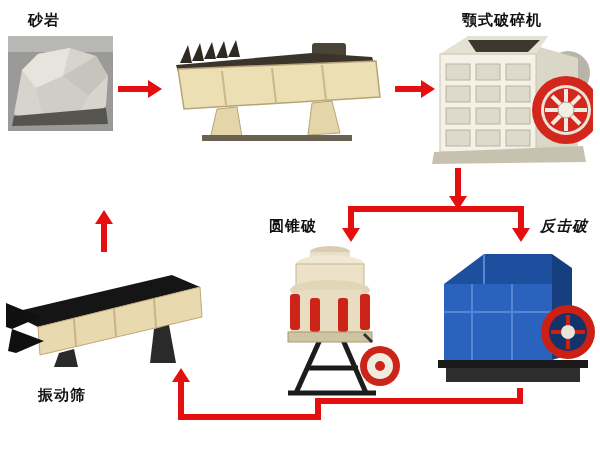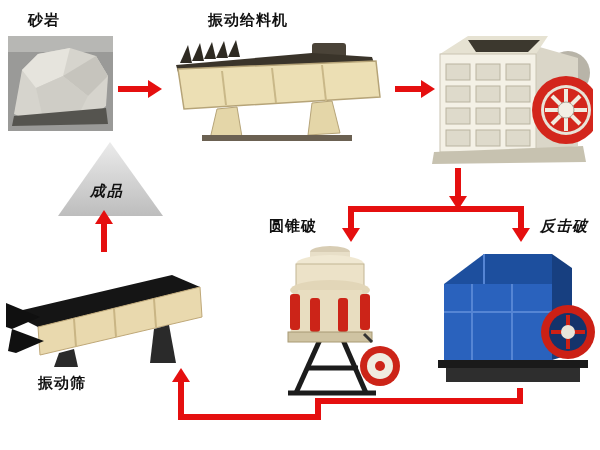--- a/index.html
+++ b/index.html
@@ -24,24 +24,24 @@
     position: absolute; font-size: 15px; font-weight: bold; font-style: italic;
     color: var(--label, #111); letter-spacing: 2px;
   }
 </style>
 </head>
 <body>
 
 <div class="stage">
 
   <div class="node-label" style="left:28px; top:11px;">砂岩</div>
-  <div class="node-label" style="left:208px; top:11px;">振动给料机</div>
+  <div class="node-label" style="left:462px; top:11px;">颚式破碎机</div>
   <div class="node-label" style="left:269px; top:217px;">圆锥破</div>
   <div class="node-label" style="left:540px; top:217px;font-style:italic;">反击破</div>
-  <div class="node-label" style="left:38px; top:374px;">振动筛</div>
+  <div class="node-label" style="left:38px; top:386px;">振动筛</div>
 
   <div class="img-box" style="left:8px; top:36px; width:105px; height:95px;">
     <svg viewBox="0 0 105 95">
       <rect width="105" height="95" fill="#9a9a98"></rect>
       <rect width="105" height="16" fill="#b7b7b4"></rect>
       <polygon points="6,78 14,34 30,18 62,12 88,20 100,40 98,70 78,86 28,88" fill="#d6d4cd"></polygon>
       <polygon points="14,34 30,18 62,12 55,40 28,52" fill="#e6e4dd"></polygon>
       <polygon points="55,40 88,20 100,40 80,60" fill="#c6c4bd"></polygon>
       <polygon points="28,52 55,40 80,60 70,80 34,78" fill="#cfcdc6"></polygon>
       <polygon points="6,80 98,72 100,88 4,90" fill="#55544f"></polygon>
@@ -164,32 +164,20 @@
         <line x1="110" y1="54" x2="112" y2="82"></line>
         <line x1="150" y1="44" x2="152" y2="72"></line>
       </g>
       <polygon points="2,48 36,62 8,74 2,72" fill="#101010"></polygon>
       <polygon points="8,74 40,86 12,98 4,96" fill="#101010"></polygon>
       <polygon points="55,98 70,94 74,112 50,112" fill="#2a2a2a"></polygon>
       <polygon points="150,74 165,70 172,108 146,108" fill="#2a2a2a"></polygon>
     </svg>
   </div>
 
-  <div class="img-box" style="left:58px; top:140px; width:105px; height:78px;">
-    <svg viewBox="0 0 105 78">
-      <defs>
-        <linearGradient id="tg" x1="0" y1="0" x2="0" y2="1">
-          <stop offset="0" stop-color="#ebebeb"></stop>
-          <stop offset="1" stop-color="#bdbdbd"></stop>
-        </linearGradient>
-      </defs>
-      <polygon points="52,2 0,76 105,76" fill="url(#tg)"></polygon>
-    </svg>
-    <div class="tri-label" style="left:32px; top:42px;">成品</div>
-  </div>
 
   <div class="seg" style="left:118px; top:86px; width:30px; height:6px;"></div>
   <div class="head right" style="left:148px; top:80px;"></div>
 
   <div class="seg" style="left:395px; top:86px; width:26px; height:6px;"></div>
   <div class="head right" style="left:421px; top:80px;"></div>
 
   <div class="seg" style="left:455px; top:168px; width:6px; height:30px;"></div>
   <div class="head down" style="left:449px; top:196px;"></div>
 

